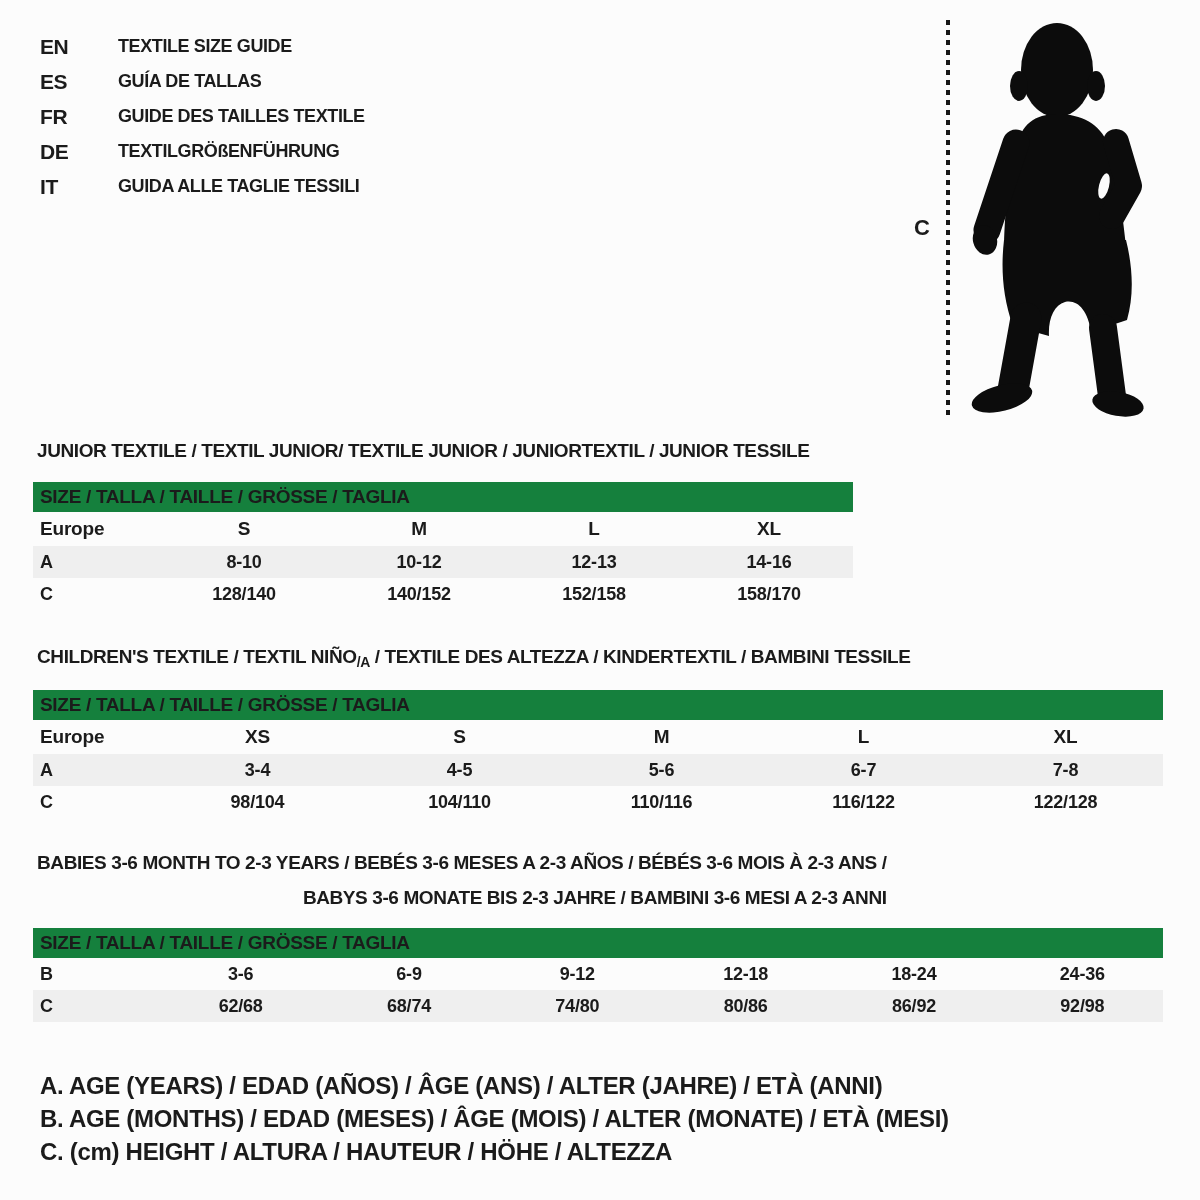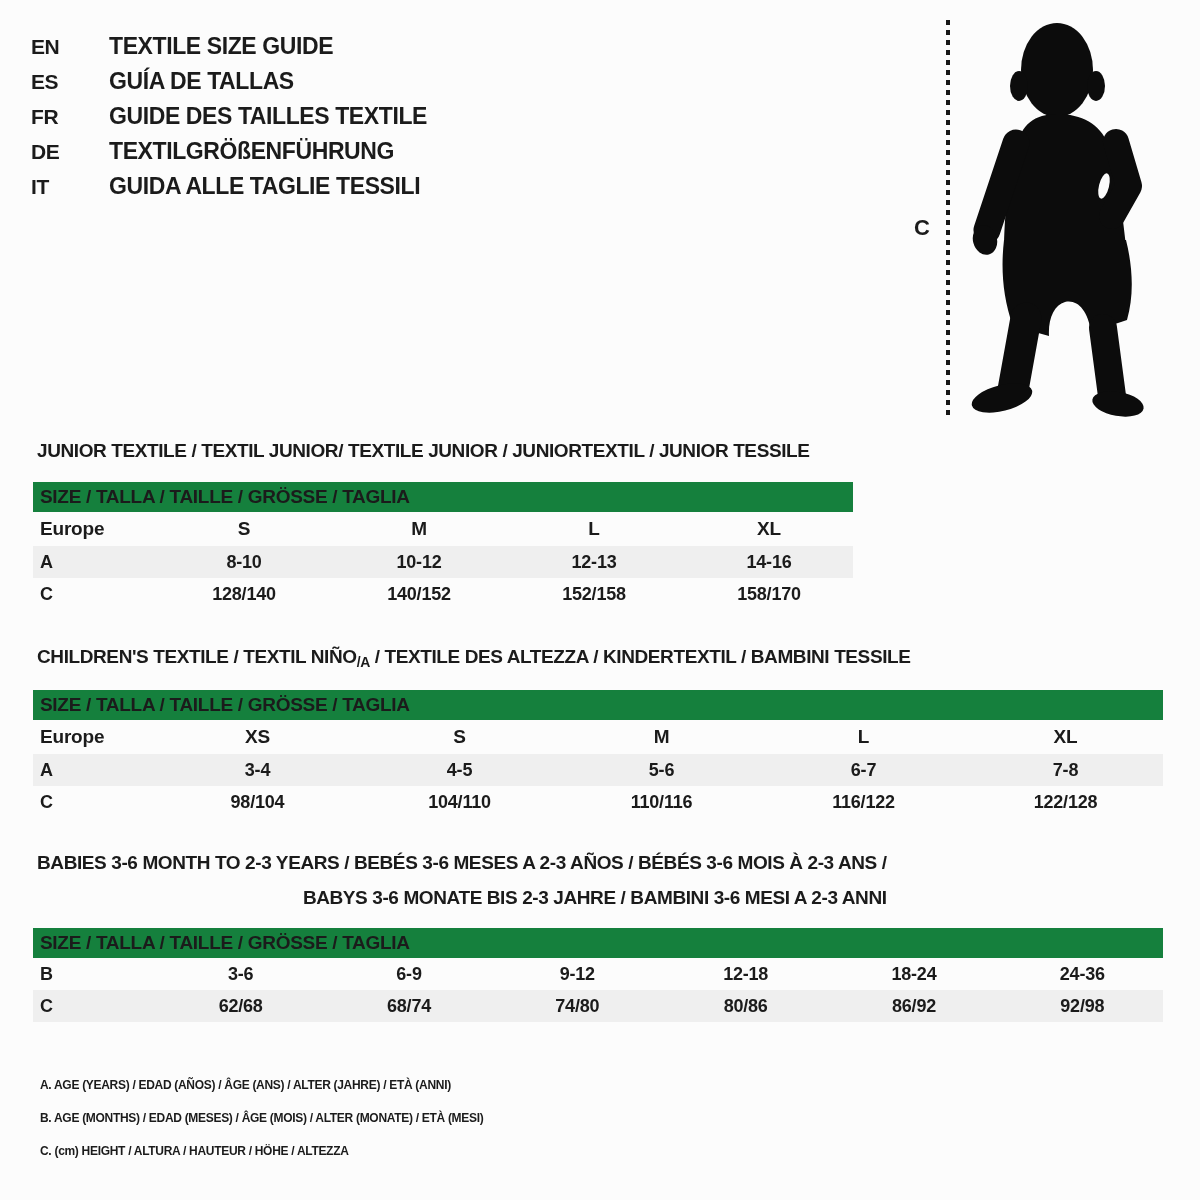--- a/index.html
+++ b/index.html
@@ -3,24 +3,24 @@
 <meta charset="utf-8">
 <style>
   html,body { margin:0; padding:0; }
   .page {
     position:relative; width:1200px; height:1200px;
     background:#fcfcfc; color:#1b1b1b;
     font-family:"Liberation Sans", sans-serif;
     overflow:hidden;
   }
   
-  .lang-list { position:absolute; left:31px; top:29px; }
+  .lang-list { position:absolute; left:40px; top:29px; }
   .lang-row { display:flex; height:35px; align-items:center; }
   .lang-code { width:78px; font-weight:700; font-size:21px; letter-spacing:-0.4px; }
-  .lang-title { font-weight:700; font-size:23px; letter-spacing:-0.4px; white-space:nowrap; }
+  .lang-title { font-weight:700; font-size:18px; letter-spacing:-0.4px; white-space:nowrap; }
 
   
   .measure-line {
     position:absolute; left:946px; top:20px; width:4px; height:396px;
     background:repeating-linear-gradient(to bottom, #161616 0 5px, transparent 5px 10px);
   }
   .measure-label {
     position:absolute; left:908px; top:215px; width:28px; text-align:center;
     font-weight:700; font-size:22px;
   }
@@ -45,21 +45,21 @@
   }
   .trow { display:flex; align-items:center; font-weight:700; font-size:18px; letter-spacing:-0.2px;gap:7px; }
   .trow.sizes { height:34px; font-size:19px; }
   .trow.h32 { height:32px; }
   .trow.shaded { background:#efefef; }
   .label-cell { width:120px; padding-left:7px; box-sizing:border-box; }
   .cell { flex:1; text-align:center; }
 
   
   .legend { position:absolute; left:40px; top:1069px; }
-  .legend-line { font-weight:700; font-size:12px; letter-spacing:-0.3px; line-height:33px; white-space:nowrap; }
+  .legend-line { font-weight:700; font-size:24px; letter-spacing:-0.3px; line-height:33px; white-space:nowrap; }
 </style>
 </head>
 <body>
 
 <div class="page">
 
   <div class="lang-list">
     <div class="lang-row">
       <span class="lang-code">EN</span>
       <span class="lang-title">TEXTILE SIZE GUIDE</span>

